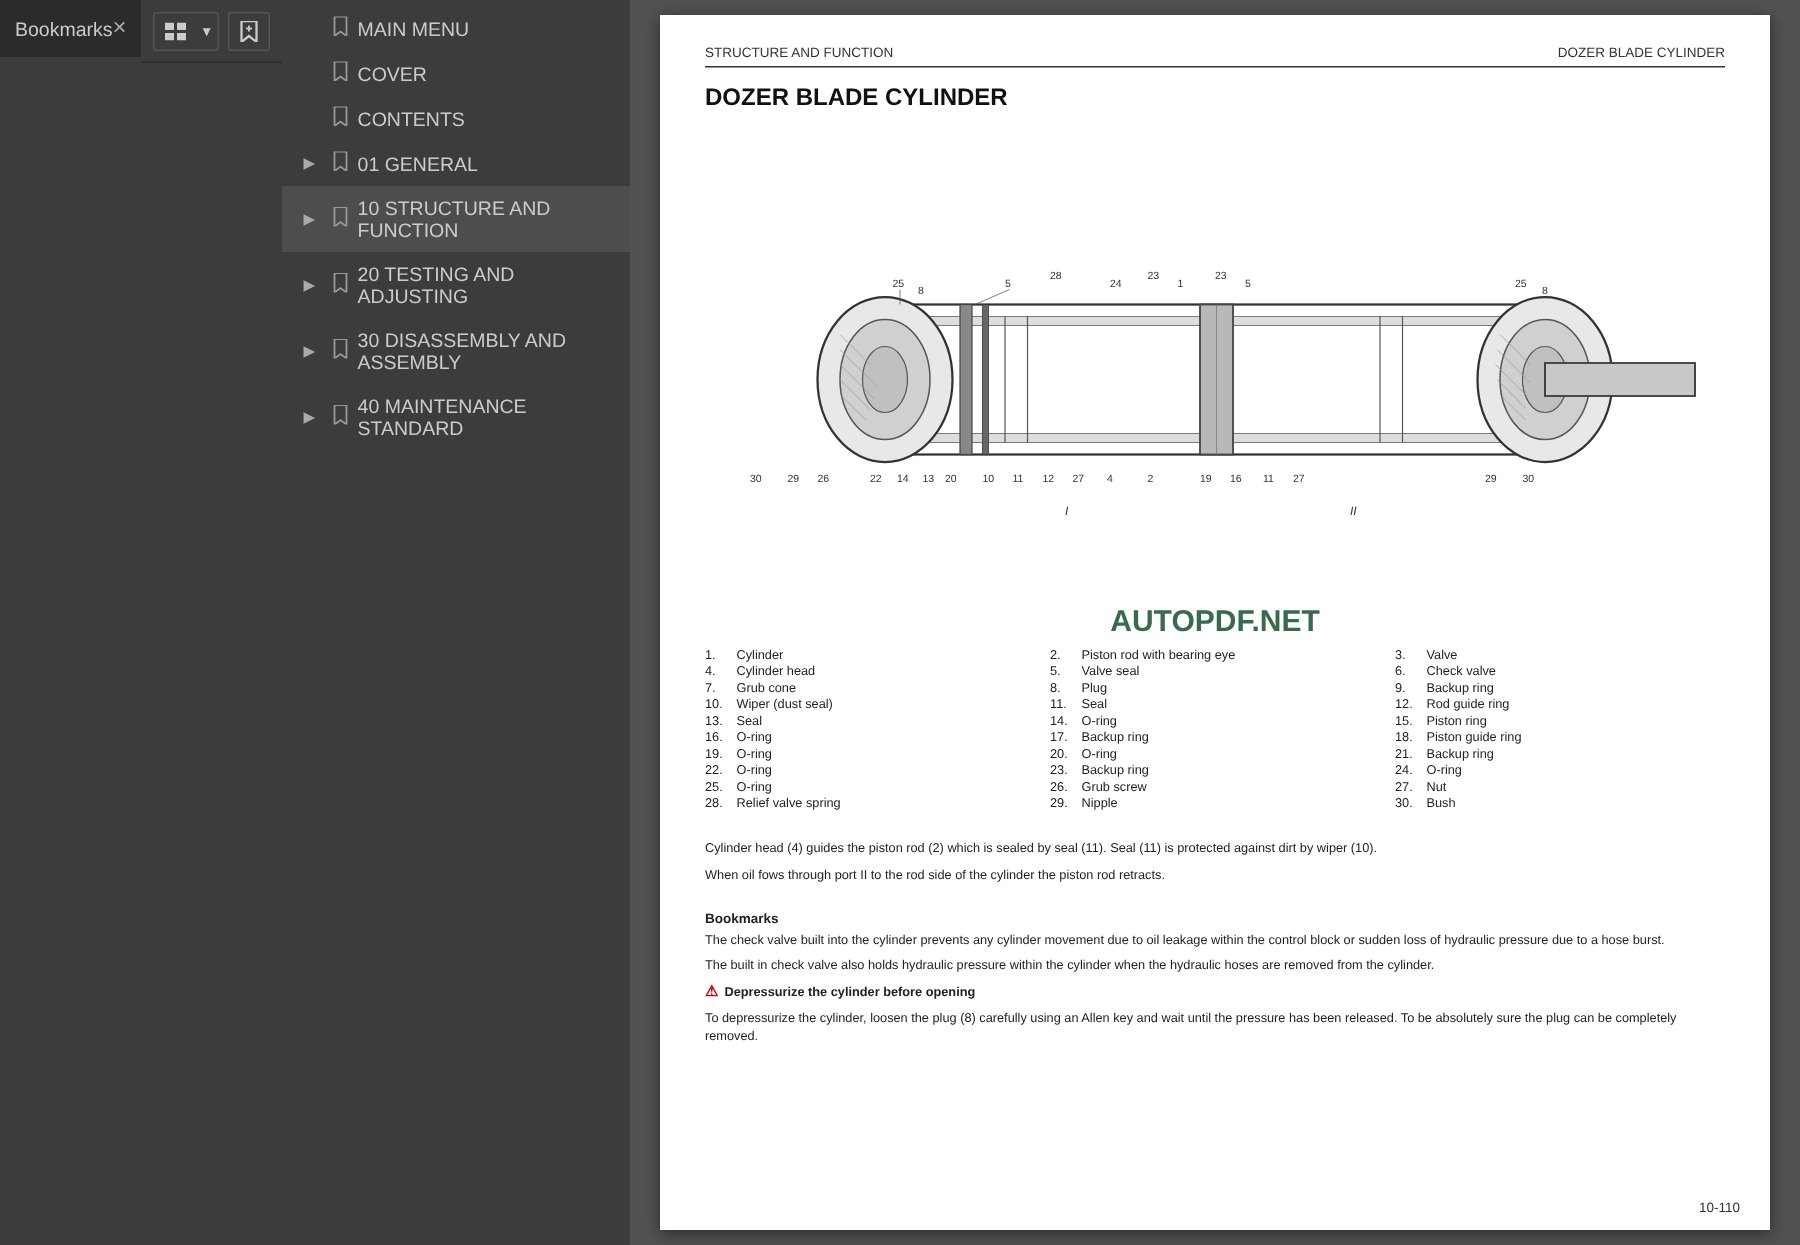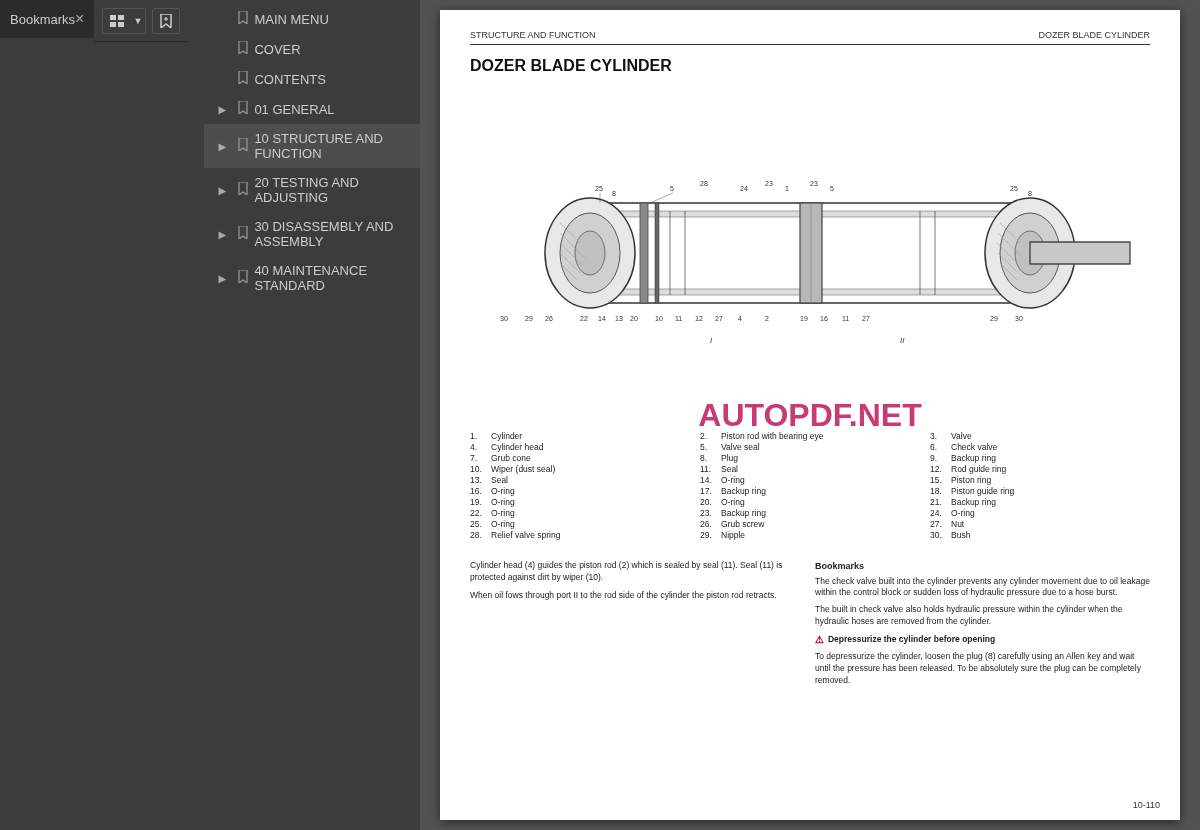--- a/index.html
+++ b/index.html
@@ -74,21 +74,20 @@
     }
 
     .toolbar-btn-group .toolbar-btn:last-child {
       border-radius: 0 2px 2px 0;
     }
 
     #bookmarks-list {
       flex: 1;
       overflow-y: auto;
       padding: 4px 0;
-      margin-left: 16px;
     }
 
     .bookmark-item {
       display: flex;
       align-items: center;
       padding: 7px 10px 7px 14px;
       cursor: pointer;
       color: #cccccc;
       font-size: 13px;
       gap: 6px;
@@ -177,21 +176,21 @@
       margin-bottom: 10px;
     }
 
     #parts-grid .part-item {
       display: flex;
       gap: 3px;
     }
 
     #description-area {
       display: grid;
-      grid-template-columns: 1fr 1fr;
+      grid-template-columns: 1fr;
       gap: 10px;
       font-size: 8.5px;
       color: #222;
       line-height: 1.4;
       margin-top: 20px;
     }
 
     #description-left p {
       margin-bottom: 6px;
     }
@@ -232,23 +231,23 @@
       right: 20px;
       font-size: 9px;
       color: #333;
     }
 
     #watermark {
       position: absolute;
       top: 50%;
       left: 50%;
       transform: translate(-50%, -50%);
-      font-size: 32px;
+      font-size: 20px;
       font-weight: bold;
-      color: #be185d;
+      color: #14532d;
       opacity: 0.85;
       pointer-events: none;
       white-space: nowrap;
       z-index: 10;
     }
 
     ::-webkit-scrollbar { width: 6px; }
     ::-webkit-scrollbar-track { background: #3c3c3c; }
     ::-webkit-scrollbar-thumb { background: #666; border-radius: 3px; }
   </style>

